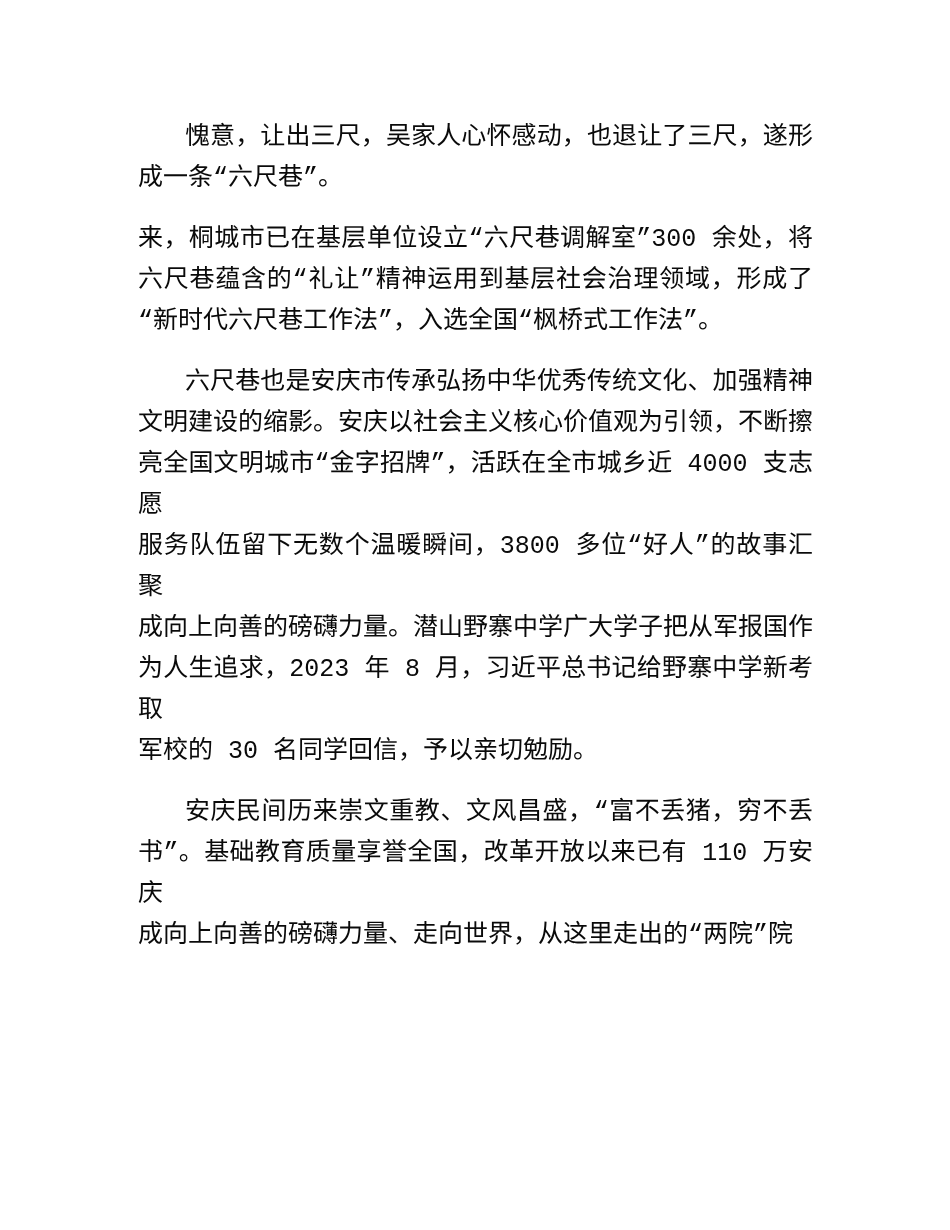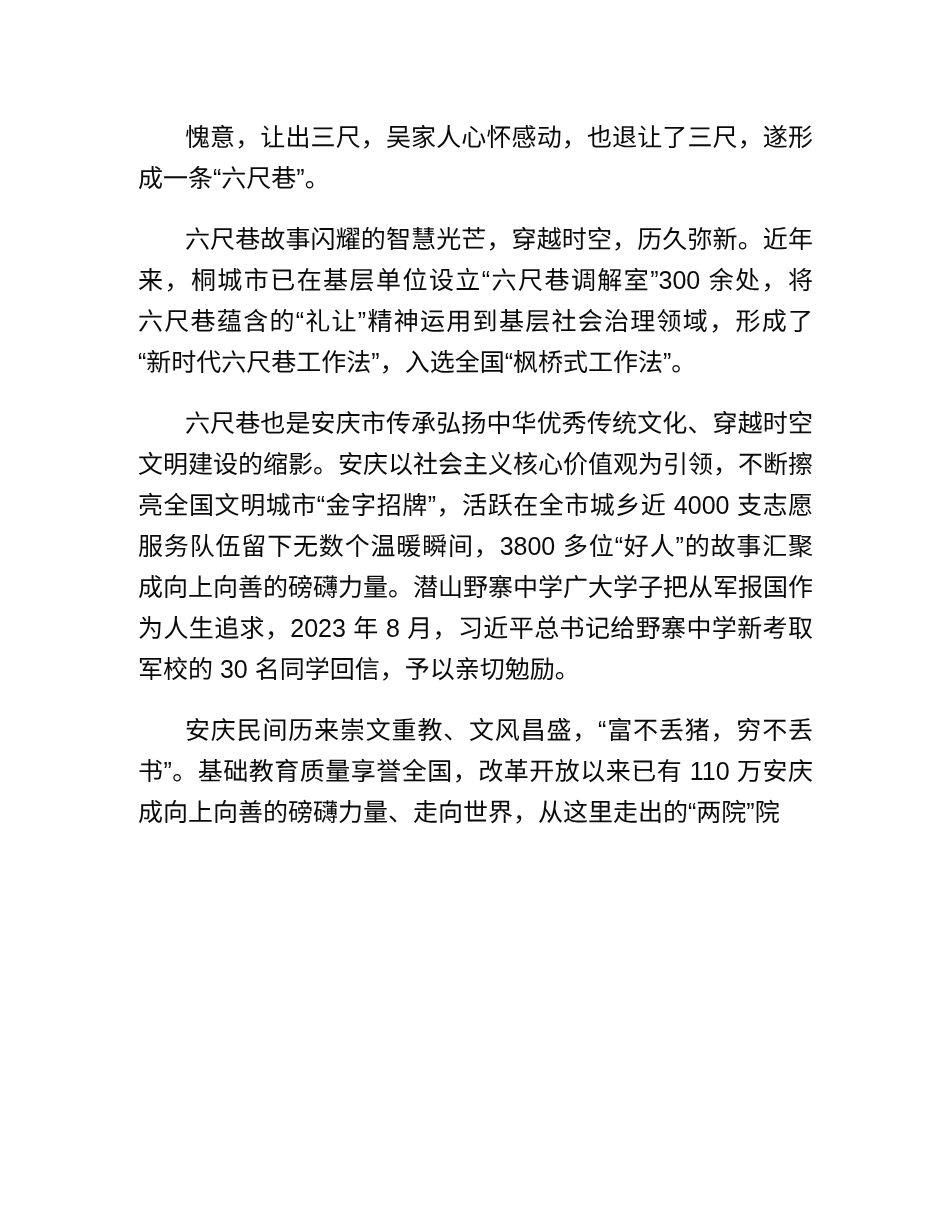--- a/index.html
+++ b/index.html
@@ -18,20 +18,21 @@
     .doc-body {
       position: absolute;
       left: 138px;
       top: 117px;
       width: 675px;
       color: #0a0a0a;
     }
     .para {
       margin: 0 0 20px 0;
       padding: 0;
+      font-family: Liberation Mono, monospace;
     }
     .para:last-child {
       margin-bottom: 0;
       margin-top: 12px;
     }
     .line {
       font-size: 25px;
       line-height: 41px;
       letter-spacing: 0;
       white-space: normal;
@@ -52,27 +53,26 @@
 </head>
 <body>
 
 <div class="page">
   <div class="doc-body" id="doc-body">
       <div class="para">
         <div class="line indent">愧意，让出三尺，吴家人心怀感动，也退让了三尺，遂形</div>
         <div class="line para-end">成一条“六尺巷”。</div>
       </div>
       <div class="para">
-        <div class="line indent">六尺巷故事闪耀的智慧光芒，穿越时空，历久弥新。近年</div>
         <div class="line">来，桐城市已在基层单位设立“六尺巷调解室”300 余处，将</div>
         <div class="line">六尺巷蕴含的“礼让”精神运用到基层社会治理领域，形成了</div>
         <div class="line para-end">“新时代六尺巷工作法”，入选全国“枫桥式工作法”。</div>
       </div>
       <div class="para">
-        <div class="line indent">六尺巷也是安庆市传承弘扬中华优秀传统文化、穿越时空</div>
+        <div class="line indent">六尺巷也是安庆市传承弘扬中华优秀传统文化、加强精神</div>
         <div class="line">文明建设的缩影。安庆以社会主义核心价值观为引领，不断擦</div>
         <div class="line">亮全国文明城市“金字招牌”，活跃在全市城乡近 4000 支志愿</div>
         <div class="line">服务队伍留下无数个温暖瞬间，3800 多位“好人”的故事汇聚</div>
         <div class="line">成向上向善的磅礴力量。潜山野寨中学广大学子把从军报国作</div>
         <div class="line">为人生追求，2023 年 8 月，习近平总书记给野寨中学新考取</div>
         <div class="line para-end">军校的 30 名同学回信，予以亲切勉励。</div>
       </div>
       <div class="para">
         <div class="line indent">安庆民间历来崇文重教、文风昌盛，“富不丢猪，穷不丢</div>
         <div class="line">书”。基础教育质量享誉全国，改革开放以来已有 110 万安庆</div>

